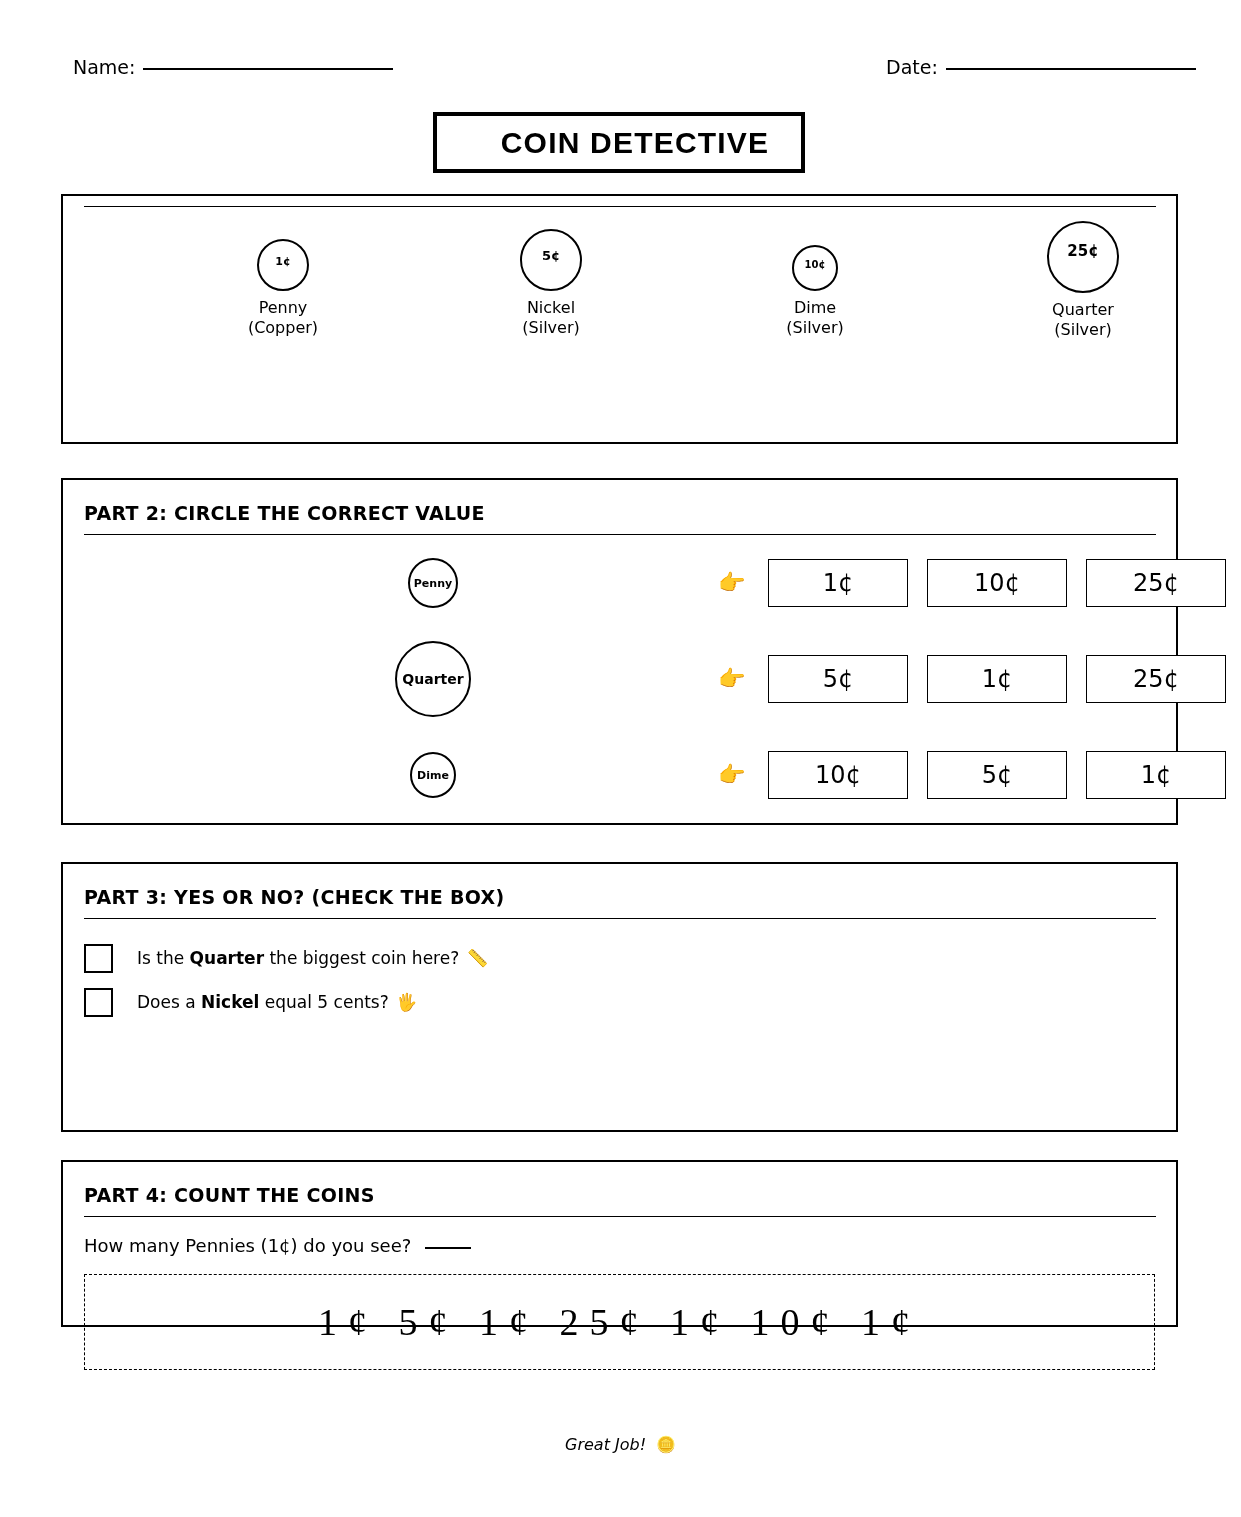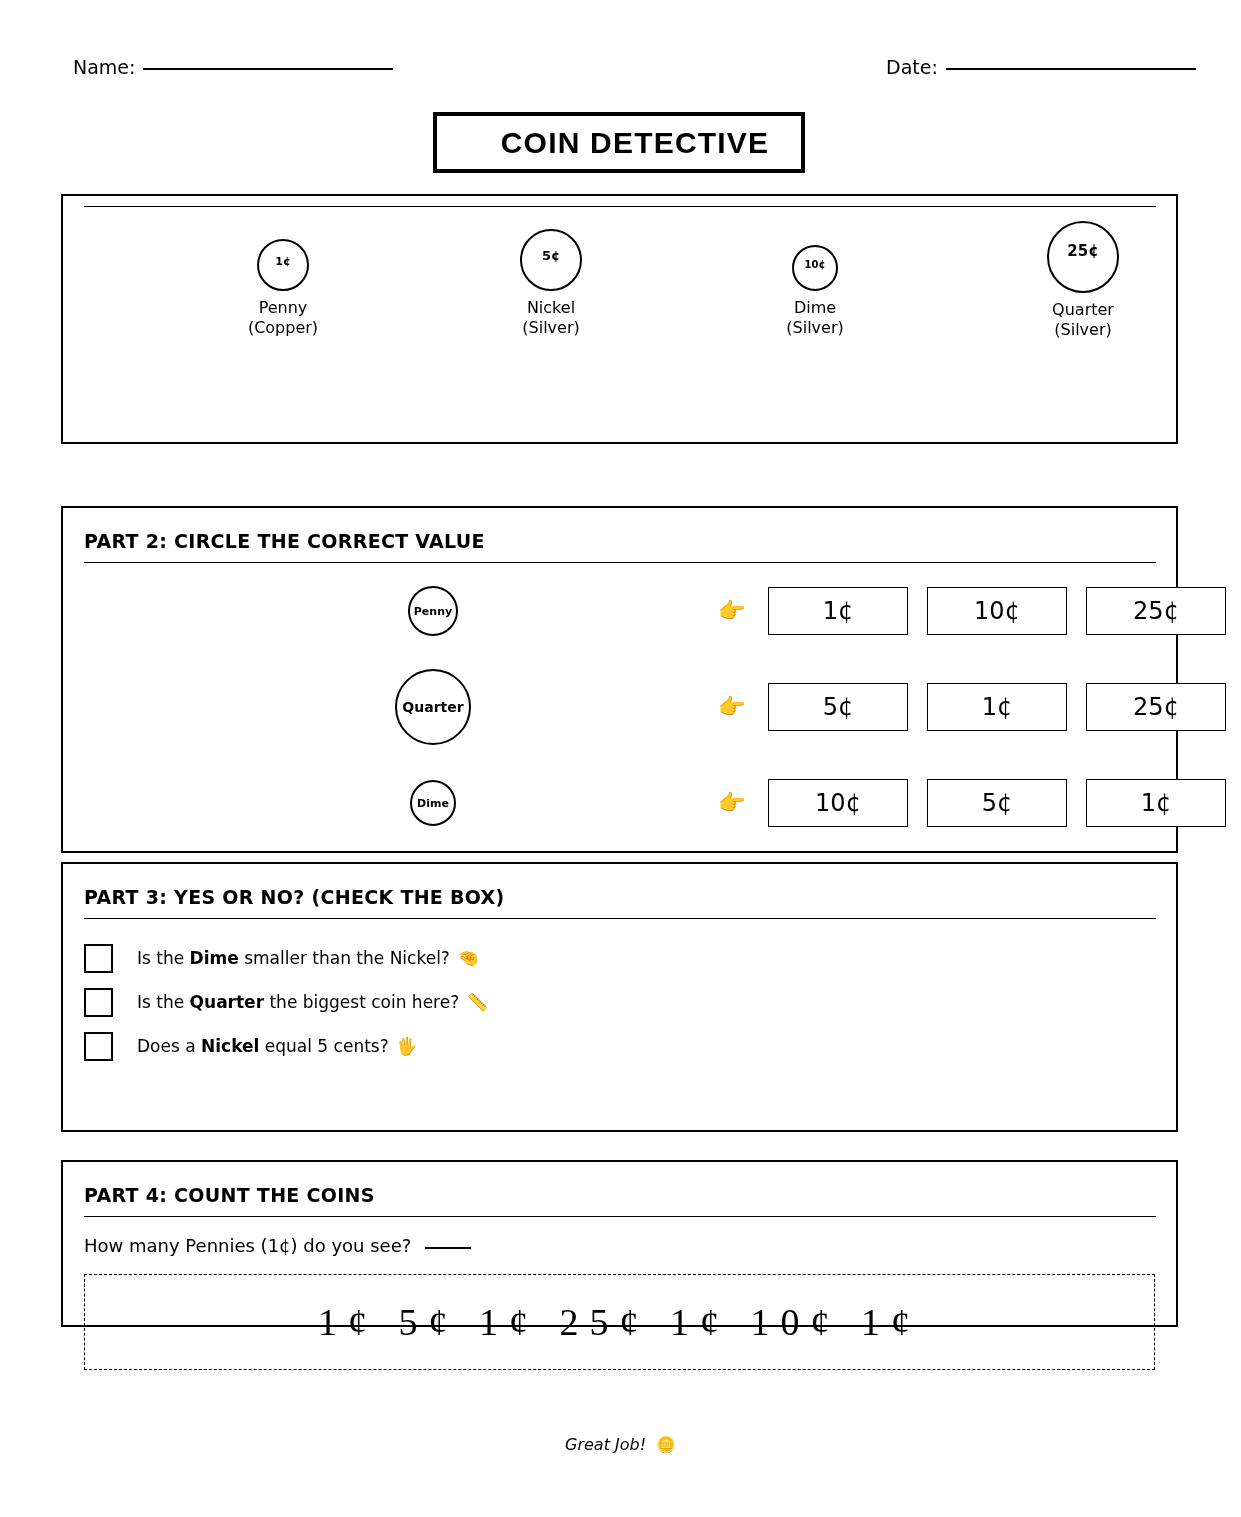--- a/index.html
+++ b/index.html
@@ -109,21 +109,21 @@
     color: #000;
   }
   .coin-label {
     font-size: 16px;
     line-height: 1.25;
     margin-top: 7px;
     white-space: pre-line;
   }
 
   
-  #part2 { top: 478px; height: 347px; margin-top: 28px; }
+  #part2 { top: 478px; height: 347px; }
   .q-row {
     position: relative;
     height: 96px;
   }
   .q-coin {
     position: absolute;
     left: 0;
     width: 740px;
     display: flex;
     justify-content: center;
@@ -344,25 +344,20 @@
           </div>
         </div>
       </div>
     </div>
 </div>
 
 <div class="section" id="part3">
   <div class="section-head">PART 3: YES OR NO? (CHECK THE BOX)</div>
   <div class="section-rule"></div>
   <div class="check-list" id="part3-list">
-      <div class="check-row">
-        <div class="checkbox"></div>
-        <div class="check-text"><span>Is the </span><b>Dime</b><span> smaller than the Nickel?</span></div>
-        <span class="check-emoji">🤏</span>
-      </div>
       <div class="check-row">
         <div class="checkbox"></div>
         <div class="check-text"><span>Is the </span><b>Quarter</b><span> the biggest coin here?</span></div>
         <span class="check-emoji">📏</span>
       </div>
       <div class="check-row">
         <div class="checkbox"></div>
         <div class="check-text"><span>Does a </span><b>Nickel</b><span> equal 5 cents?</span></div>
         <span class="check-emoji">🖐</span>
       </div>

